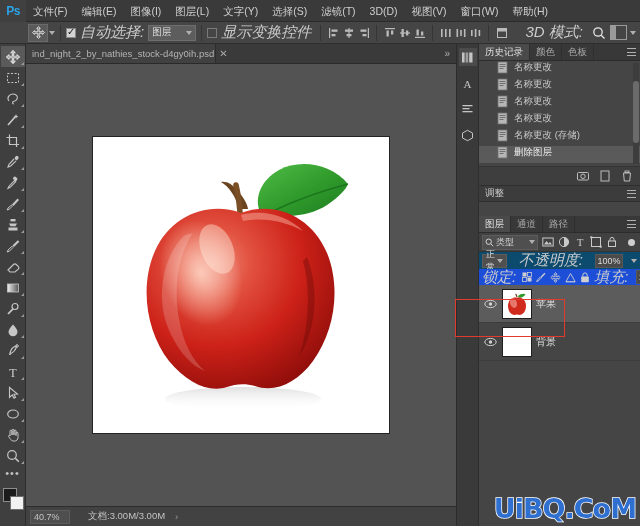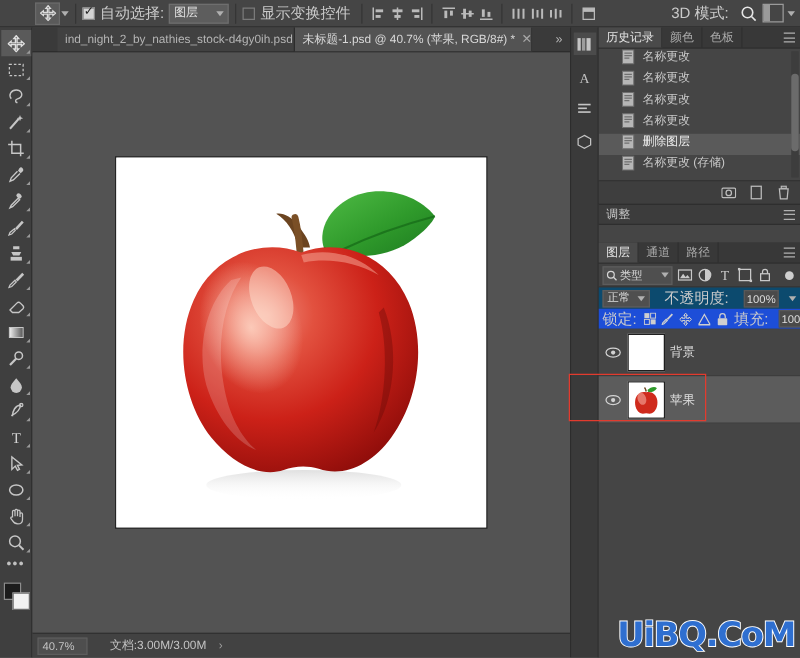--- a/index.html
+++ b/index.html
@@ -42,21 +42,21 @@
            border-top: 4px solid #b0b0b0; display: inline-block; }
   .opt-sep { width: 1px; height: 16px; background: #353535; margin: 0 5px; }
   .chk {
     width: 10px; height: 10px; border: 1px solid #8a8a8a; background: #d4d4d4; display: inline-block;
     position: relative; flex: none;
   }
   .chk.off { background: #454545; border-color: #7a7a7a; }
   .chk.on::after {
     content: "✓"; position: absolute; left: 0px; top: -3px; font-size: 10px; color: #222; line-height: 12px;
   }
-  .opt-label { font-size: 12px; color: #cbcbcb; margin: 0 4px; white-space: nowrap; }
+  .opt-label { font-size: 15px; color: #cbcbcb; margin: 0 4px; white-space: nowrap; font-style: italic; }
   .opt-select {
     height: 16px; min-width: 48px; background: #5d5d5d; border: 1px solid #6e6e6e;
     display: flex; align-items: center; justify-content: space-between; padding: 0 3px;
     font-size: 9.5px; color: #e0e0e0;
   }
   .align-ico {
     width: 15px; height: 16px; display: flex; align-items: center; justify-content: center;
     opacity: .85;
   }
   .right-tools { margin-left: auto; display: flex; align-items: center; padding-right: 4px; gap: 3px; }
@@ -89,21 +89,20 @@
   .dots { color: #c0c0c0; font-size: 11px; letter-spacing: 1px; height: 14px; }
   .swatch-wrap { margin-top: 4px; position: relative; width: 24px; height: 30px; }
   .sw-black { position: absolute; left: 2px; top: 4px; width: 14px; height: 14px; background: #1c1c1c; border: 1px solid #8d8d8d; }
   .sw-white { position: absolute; left: 9px; top: 12px; width: 14px; height: 14px; background: #f2f2f2; border: 1px solid #6e6e6e; }
 
   
   .center { flex: 1; display: flex; flex-direction: column; min-width: 0; }
   .tabstrip {
     height: 20px; background: #3a3a3a; display: flex; align-items: stretch; flex: none;
     border-bottom: 1px solid #2a2a2a;
-    padding-left: 20px;
   }
   .doctab {
     display: flex; align-items: center; padding: 0 6px; font-size: 9.5px; color: #b4b4b4;
     background: #414141; border-right: 1px solid #2c2c2c; white-space: nowrap; max-width: 190px;
   }
   .doctab.active { background: #535353; color: #d8d8d8; }
   .doctab .x { margin-left: 5px; font-size: 10px; color: #a8a8a8; }
   .tab-more { margin-left: auto; display: flex; align-items: center; padding: 0 6px; color: #b0b0b0; font-size: 10px; }
 
   .canvaswrap {
@@ -230,20 +229,34 @@
     font-family: "DejaVu Sans", sans-serif; font-weight: bold; font-size: 27px;
     color: #2f6fd0; letter-spacing: -1px;
     -webkit-text-stroke: 1.5px #ffffff; paint-order: stroke fill;
   }
 </style>
 </head>
 <body>
 
 <div class="app">
 
+  <div class="menubar">
+    <div class="ps-logo">Ps</div>
+    <div class="menu-item">文件(F)</div>
+    <div class="menu-item">编辑(E)</div>
+    <div class="menu-item">图像(I)</div>
+    <div class="menu-item">图层(L)</div>
+    <div class="menu-item">文字(Y)</div>
+    <div class="menu-item">选择(S)</div>
+    <div class="menu-item">滤镜(T)</div>
+    <div class="menu-item">3D(D)</div>
+    <div class="menu-item">视图(V)</div>
+    <div class="menu-item">窗口(W)</div>
+    <div class="menu-item">帮助(H)</div>
+  </div>
 
   <div class="optionsbar">
     <div class="opt-tool">
       <svg width="13" height="13" viewBox="0 0 13 13">
           <path d="M6.5 0.5 L8.3 2.6 H7.1 V5.8 H10.3 V4.6 L12.5 6.5 L10.3 8.4 V7.2 H7.1 V10.4 H8.3 L6.5 12.5 L4.7 10.4 H5.9 V7.2 H2.7 V8.4 L0.5 6.5 L2.7 4.6 V5.8 H5.9 V2.6 H4.7 Z" fill="none" stroke="#dcdcdc" stroke-width="1"></path>
         </svg>
     </div>
     <span class="caret"></span>
     <div class="opt-sep"></div>
     <span class="chk on"></span>
@@ -470,24 +483,20 @@
         <div class="sw-black"></div>
         <div class="sw-white"></div>
       </div>
     </div>
 
     <div class="center">
 
       <div class="tabstrip">
         <div class="doctab">
           <span>ind_night_2_by_nathies_stock-d4gy0ih.psd</span>
-          <span class="x">✕</span>
-        </div>
-        <div class="doctab active">
-          <span>未标题-1.psd @ 40.7% (苹果, RGB/8#) *</span>
           <span class="x">✕</span>
         </div>
         <div class="tab-more">»</div>
       </div>
 
       <div class="canvaswrap">
         <div class="canvas-outer">
           <div class="artboard" style="width:296px;height:296px;">
             <svg class="apple-svg" width="296" height="296" viewBox="0 0 296 296">
               <rect width="296" height="296" fill="#ffffff"></rect>
@@ -625,39 +634,39 @@
           <div class="hist-row">
             <span class="hist-brush"></span>
             <span class="hist-snap"><svg width="13" height="13" viewBox="0 0 13 13">
                   <rect x="2" y="1" width="9" height="11" fill="#b6b6b6" stroke="#6f6f6f" stroke-width="0.8"></rect>
                   <rect x="3.5" y="3" width="6" height="1" fill="#6f6f6f"></rect>
                   <rect x="3.5" y="5" width="6" height="1" fill="#6f6f6f"></rect>
                   <rect x="3.5" y="7" width="4" height="1" fill="#6f6f6f"></rect>
                 </svg></span>
             <span class="histlabel">名称更改</span>
           </div>
+          <div class="hist-row">
+            <span class="hist-brush"></span>
+            <span class="hist-snap"><svg width="13" height="13" viewBox="0 0 13 13">
+                  <rect x="2" y="1" width="9" height="11" fill="#b6b6b6" stroke="#6f6f6f" stroke-width="0.8"></rect>
+                  <rect x="3.5" y="3" width="6" height="1" fill="#6f6f6f"></rect>
+                  <rect x="3.5" y="5" width="6" height="1" fill="#6f6f6f"></rect>
+                  <rect x="3.5" y="7" width="4" height="1" fill="#6f6f6f"></rect>
+                </svg></span>
+            <span class="histlabel">名称更改 (存储)</span>
+          </div>
           <div class="hist-row sel">
             <span class="hist-brush"></span>
             <span class="hist-snap"><svg width="13" height="13" viewBox="0 0 13 13">
                   <rect x="2" y="1" width="9" height="11" fill="#b6b6b6" stroke="#6f6f6f" stroke-width="0.8"></rect>
                   <rect x="3.5" y="3" width="6" height="1" fill="#6f6f6f"></rect>
                   <rect x="3.5" y="5" width="6" height="1" fill="#6f6f6f"></rect>
                   <rect x="3.5" y="7" width="4" height="1" fill="#6f6f6f"></rect>
                 </svg></span>
             <span class="histlabel">删除图层</span>
-          </div>
-          <div class="hist-row">
-            <span class="hist-brush"></span>
-            <span class="hist-snap"><svg width="13" height="13" viewBox="0 0 13 13">
-                  <rect x="2" y="1" width="9" height="11" fill="#b6b6b6" stroke="#6f6f6f" stroke-width="0.8"></rect>
-                  <rect x="3.5" y="3" width="6" height="1" fill="#6f6f6f"></rect>
-                  <rect x="3.5" y="5" width="6" height="1" fill="#6f6f6f"></rect>
-                  <rect x="3.5" y="7" width="4" height="1" fill="#6f6f6f"></rect>
-                </svg></span>
-            <span class="histlabel">名称更改 (存储)</span>
           </div>
           <div class="hist-scroll">
               <i></i>
             </div>
         </div>
 
         <div class="hist-foot">
           <div class="foot-ico">
             <svg width="12" height="12" viewBox="0 0 12 12">
                 <rect x="0.5" y="2.5" width="11" height="7.5" rx="1" fill="none" stroke="#bdbdbd" stroke-width="1"></rect>
@@ -787,48 +796,48 @@
                   <rect x="1.2" y="4.6" width="7.6" height="5.6" rx="0.6" fill="#cfcfcf"></rect>
                   <path d="M2.8 4.6 V3.1 a2.2 2.2 0 0 1 4.4 0 V4.6" fill="none" stroke="#cfcfcf" stroke-width="1"></path>
                 </svg>
               </span>
             <span class="opt-label" style="margin-left:auto">填充:</span>
             <div class="opacity-val">100%</div>
 
           </div>
 
           <div class="layerlist">
-            <div class="layer-row">
-              <span class="eye">
-                <svg width="13" height="10" viewBox="0 0 13 10">
-                    <ellipse cx="6.5" cy="5" rx="5.7" ry="3.6" fill="none" stroke="#d2d2d2" stroke-width="1"></ellipse>
-                    <circle cx="6.5" cy="5" r="1.7" fill="#d2d2d2"></circle>
-                  </svg>
-              </span>
-              <span class="thumb"></span>
-              <span class="layer-name">背景</span>
-            </div>
             <div class="layer-row sel">
               <span class="eye">
                 <svg width="13" height="10" viewBox="0 0 13 10">
                     <ellipse cx="6.5" cy="5" rx="5.7" ry="3.6" fill="none" stroke="#d2d2d2" stroke-width="1"></ellipse>
                     <circle cx="6.5" cy="5" r="1.7" fill="#d2d2d2"></circle>
                   </svg>
               </span>
               <span class="thumb">
                 <svg width="28" height="28" viewBox="0 0 28 28">
                   <rect width="28" height="28" fill="#fff"></rect>
                   <path d="M15 6 C17.5 3.5 21 3 22.5 4.5 C21 7 18 8 15.6 7.5 Z" fill="#2f9a2b"></path>
                   <path d="M14 7.2 C13.6 5.6 13.2 4.6 12.6 4" stroke="#6b4420" stroke-width="1.2" fill="none"></path>
                   <path d="M14 7.8 C10 6.6 6 9.2 5.2 14 C4.4 19 6.6 23.4 9.6 24.6 C11.4 25.3 12.6 24.6 14 24.6 C15.4 24.6 16.6 25.3 18.4 24.6 C21.4 23.4 23.6 19 22.8 14 C22 9.2 18 6.6 14 7.8 Z" fill="#cf2a1c"></path>
                   <ellipse cx="10.5" cy="13" rx="3.4" ry="5" fill="#f3a195" opacity="0.65" transform="rotate(-18 10.5 13)"></ellipse>
                 </svg>
               </span>
               <span class="layer-name">苹果</span>
             </div>
+            <div class="layer-row">
+              <span class="eye">
+                <svg width="13" height="10" viewBox="0 0 13 10">
+                    <ellipse cx="6.5" cy="5" rx="5.7" ry="3.6" fill="none" stroke="#d2d2d2" stroke-width="1"></ellipse>
+                    <circle cx="6.5" cy="5" r="1.7" fill="#d2d2d2"></circle>
+                  </svg>
+              </span>
+              <span class="thumb"></span>
+              <span class="layer-name">背景</span>
+            </div>
           </div>
         </div>
 
       </div>
     </div>
   </div>
 
   <div class="annot-box" style="left:455px; top:299px; width:110px; height:38px;"></div>
 
   <div class="watermark">UiBQ.CoM</div>

